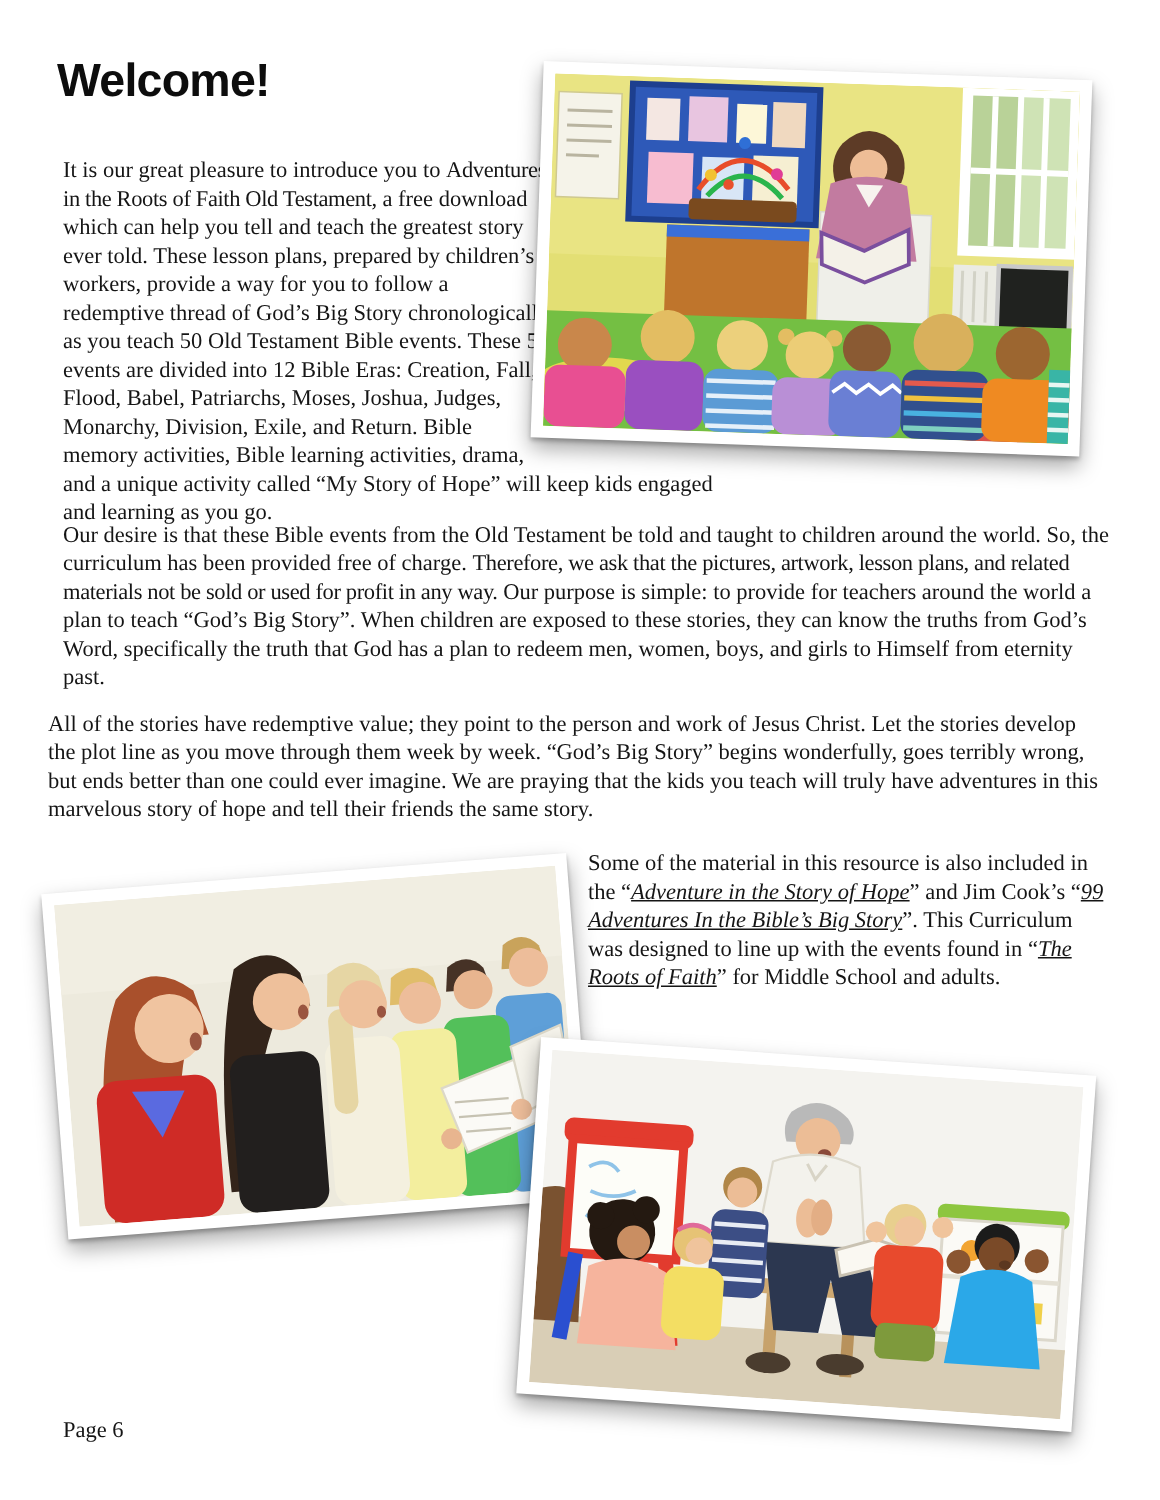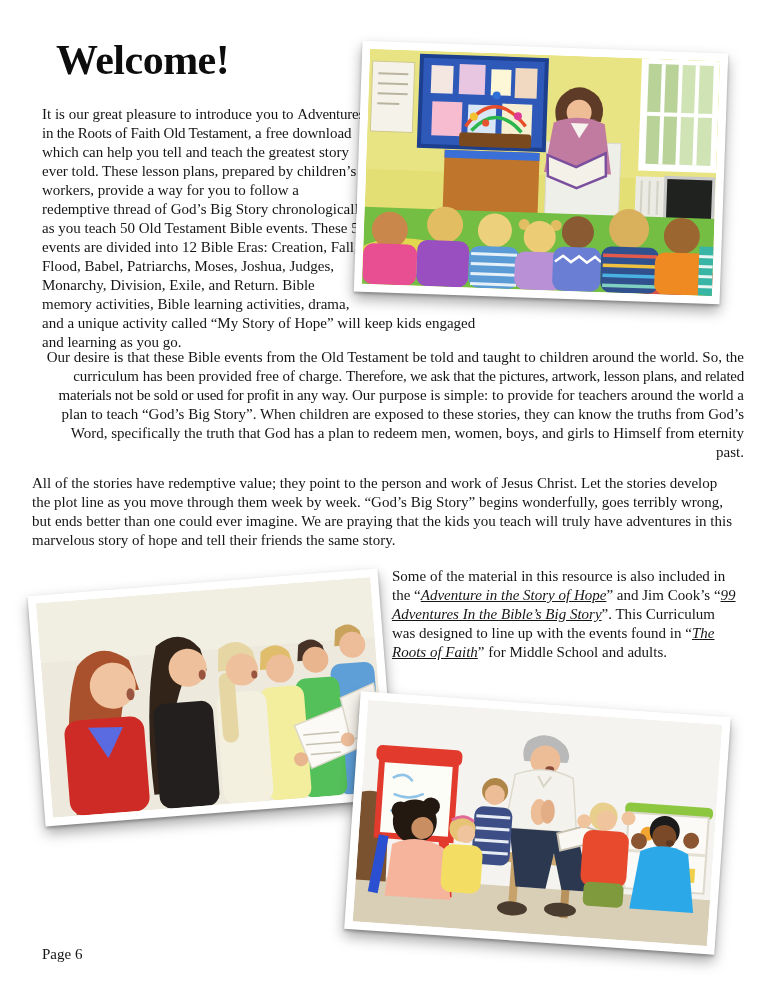--- a/index.html
+++ b/index.html
@@ -2,29 +2,29 @@
 <html><head>
 <meta charset="utf-8">
 <title>Welcome Page</title>
 <style>
   html,body{margin:0;padding:0;background:#ffffff;}
   .page{
     position:relative;width:773px;height:1000px;background:#ffffff;
     font-family:"Liberation Serif", serif;color:#151515;overflow:hidden;
   }
   .page-title{
-    position:absolute;left:56px;top:36px;margin:0;
-    font-family:Liberation Serif, serif;font-weight:700;font-size:42px;
+    position:absolute;left:38px;top:36px;margin:0;
+    font-family:Liberation Sans, sans-serif;font-weight:700;font-size:31px;
     letter-spacing:-0.5px;color:#0d0d0d;
   }
   .para{position:absolute;font-size:15px;line-height:19px;text-align:left;}
   .para span.bold{font-weight:normal;letter-spacing:-0.25px;}
   .para span.italic{font-style:italic;text-decoration:underline;}
   #para1{left:42px;top:90px;width:698px;}
-  #para2{left:42px;top:333px;width:702px;text-align:right;}
+  #para2{left:42px;top:333px;width:702px;}
   #para3{left:32px;top:459px;width:702px;}
   #para4{left:392px;top:552px;width:350px;}
   .spacer-a{float:right;width:372px;height:209px;}
   .spacer-b{float:right;clear:right;width:250px;height:19px;}
   .photo{
     position:absolute;background:#ffffff;padding:8px;
     box-shadow:0 2px 3px rgba(0,0,0,0.25), 0 7px 14px rgba(0,0,0,0.35);
   }
   .photo svg{display:block;}
   #photo-classroom{left:358px;top:47px;transform:rotate(2deg);}

